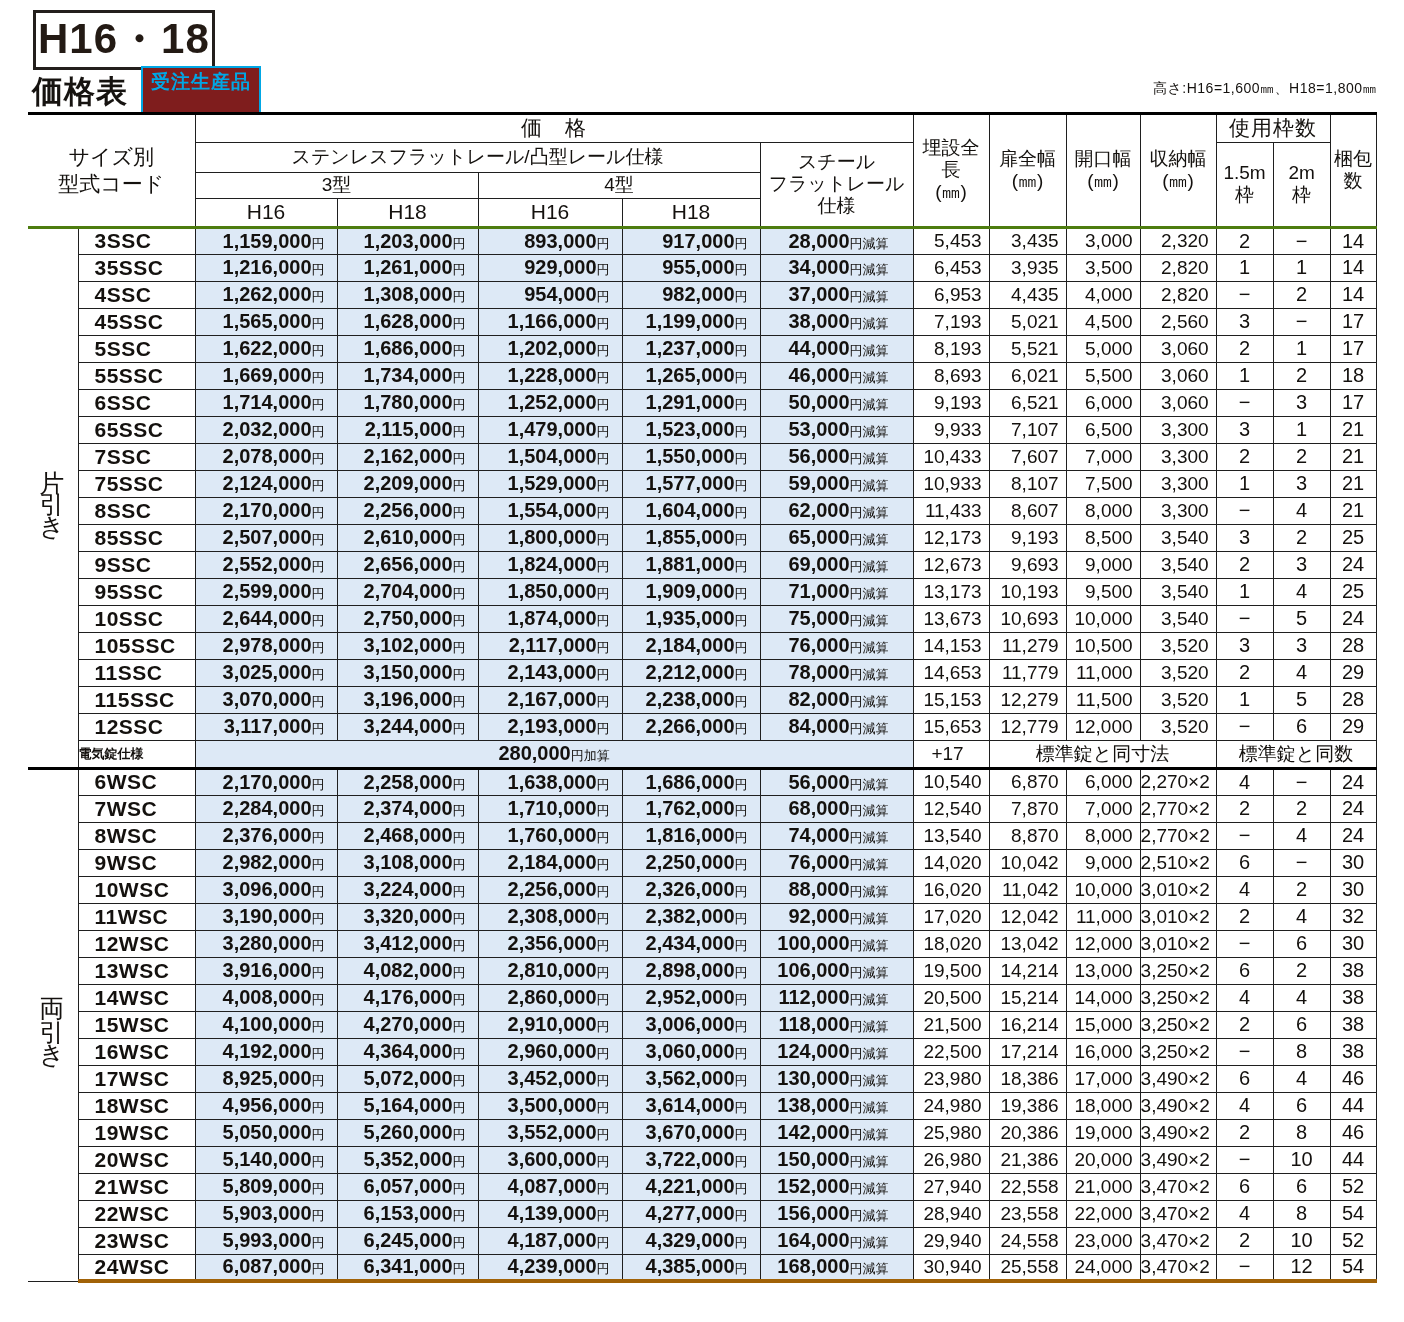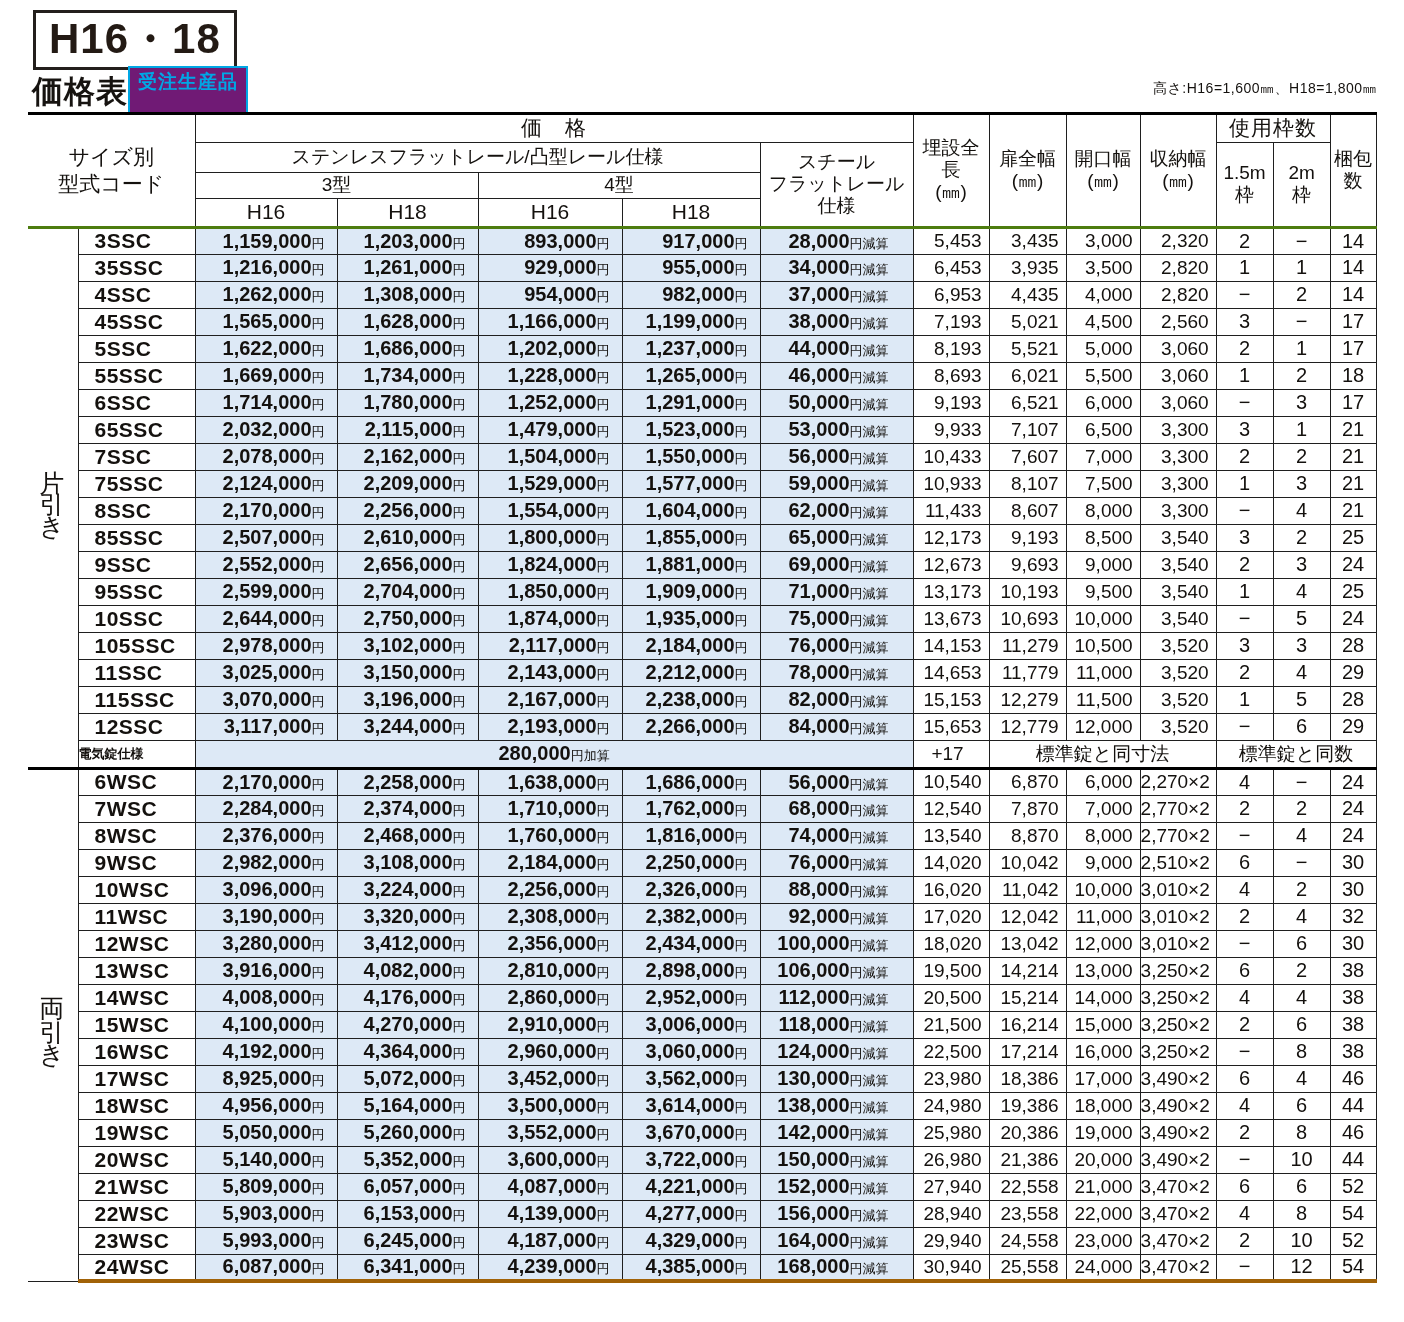--- a/index.html
+++ b/index.html
@@ -4,30 +4,30 @@
 <title>価格表 H16・18</title>
 <style>
   * { margin:0; padding:0; box-sizing:border-box; }
   html,body { background:#ffffff; }
   body { font-family:"Liberation Sans","DejaVu Sans",sans-serif; color:#111; }
   .page { position:relative; width:1404px; height:1322px; background:#fff; overflow:hidden; }
 
   
   .model-tag {
     position:absolute; left:33px; top:10px;
-    border:3px solid #231f1c; padding:0 13px 3px;
+    border:3px solid #231f1c; padding:0 2px 3px;
     font-size:42px; font-weight:bold; letter-spacing:1px; color:#231a14;
     line-height:1.22; background:#fff;
   }
 
   
-  .title-row { position:absolute; left:32px; top:66px; display:flex; align-items:center; gap:0; }
+  .title-row { position:absolute; left:32px; top:66px; display:flex; align-items:center; gap:13px; }
   .page-title { font-size:31px; font-weight:bold; color:#161310; letter-spacing:1px; }
   .badge {
-    border:2px solid #00a7e5; color:#00a7e5; background:#701a75;
+    border:2px solid #00a7e5; color:#00a7e5; background:#7f1d1d;
     font-size:19px; font-weight:bold; padding:1px 8px 20px; letter-spacing:1px;
   }
   .height-note { position:absolute; right:27px; top:80px; font-size:14px; color:#14110e; letter-spacing:0.5px; }
 
   
   .table-wrap { position:absolute; left:28px; top:112px; }
   table { border-collapse:collapse; table-layout:fixed; width:1348px; background:#fff; }
   th, td { border:1px solid #1f1f1f; overflow:hidden; }
 
   thead th {

